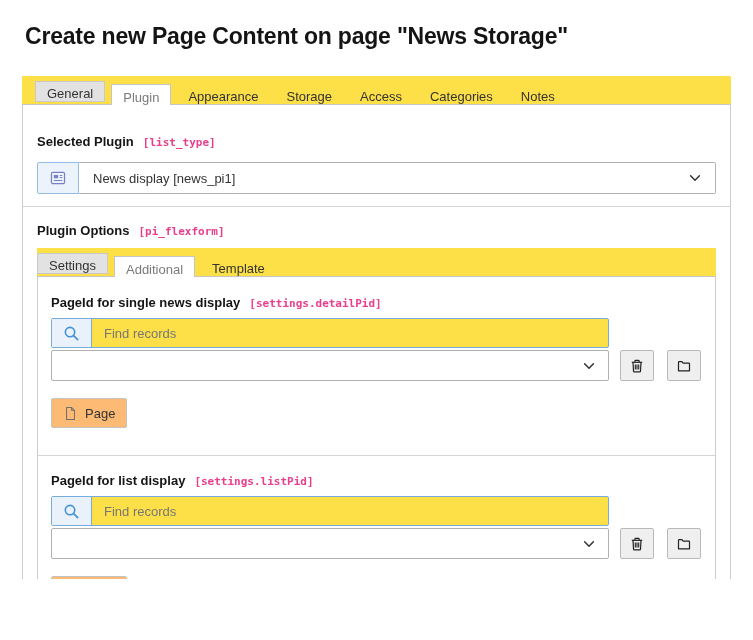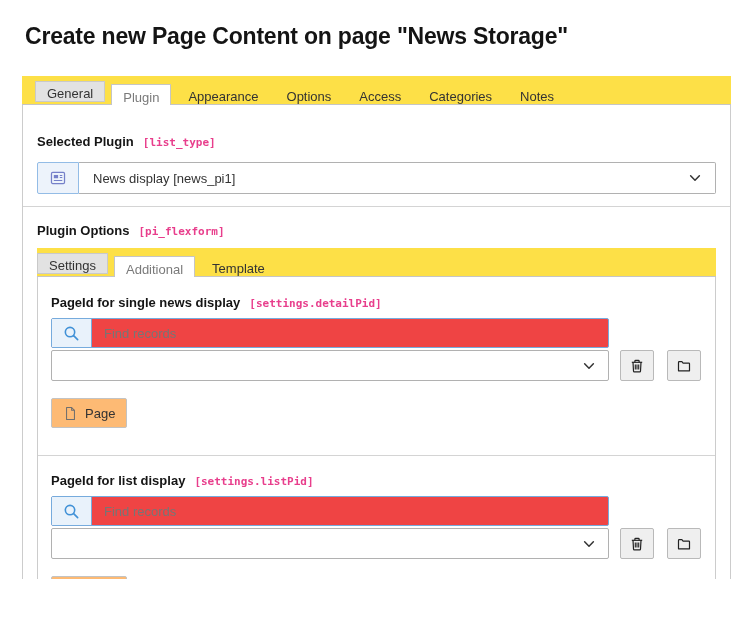--- a/index.html
+++ b/index.html
@@ -112,21 +112,21 @@
   }
   .field-block { padding-top: 18px; }
   .field-block.second { padding-top: 17px; }
 
   .search-group {
     margin-top: 8px;
     width: 558px; height: 30px;
     border: 1px solid #76abdd;
     border-radius: 2px;
     display: flex;
-    background: #ef4444;
+    background: #fde047;
   }
   .search-addon {
     width: 40px; flex: none;
     background: #e9f2fb;
     border-right: 1px solid #76abdd;
     display: flex; align-items: center; justify-content: center;
     color: #4191d7;
   }
   .search-input {
     flex: 1;
@@ -184,21 +184,21 @@
 <body>
 
 <h1 class="page-title">Create new Page Content on page "News Storage"</h1>
 
 <div class="outer-panel">
 
   <div class="tabbar outer-tabs">
     <div class="tab first-tab">General</div>
     <div class="tab active-tab">Plugin</div>
     <div class="tab">Appearance</div>
-    <div class="tab">Options</div>
+    <div class="tab">Storage</div>
     <div class="tab">Access</div>
     <div class="tab">Categories</div>
     <div class="tab">Notes</div>
   </div>
 
   <div class="outer-content">
 
     <div class="section-one">
       <div class="label-row">
         <span class="field-label">Selected Plugin</span>

